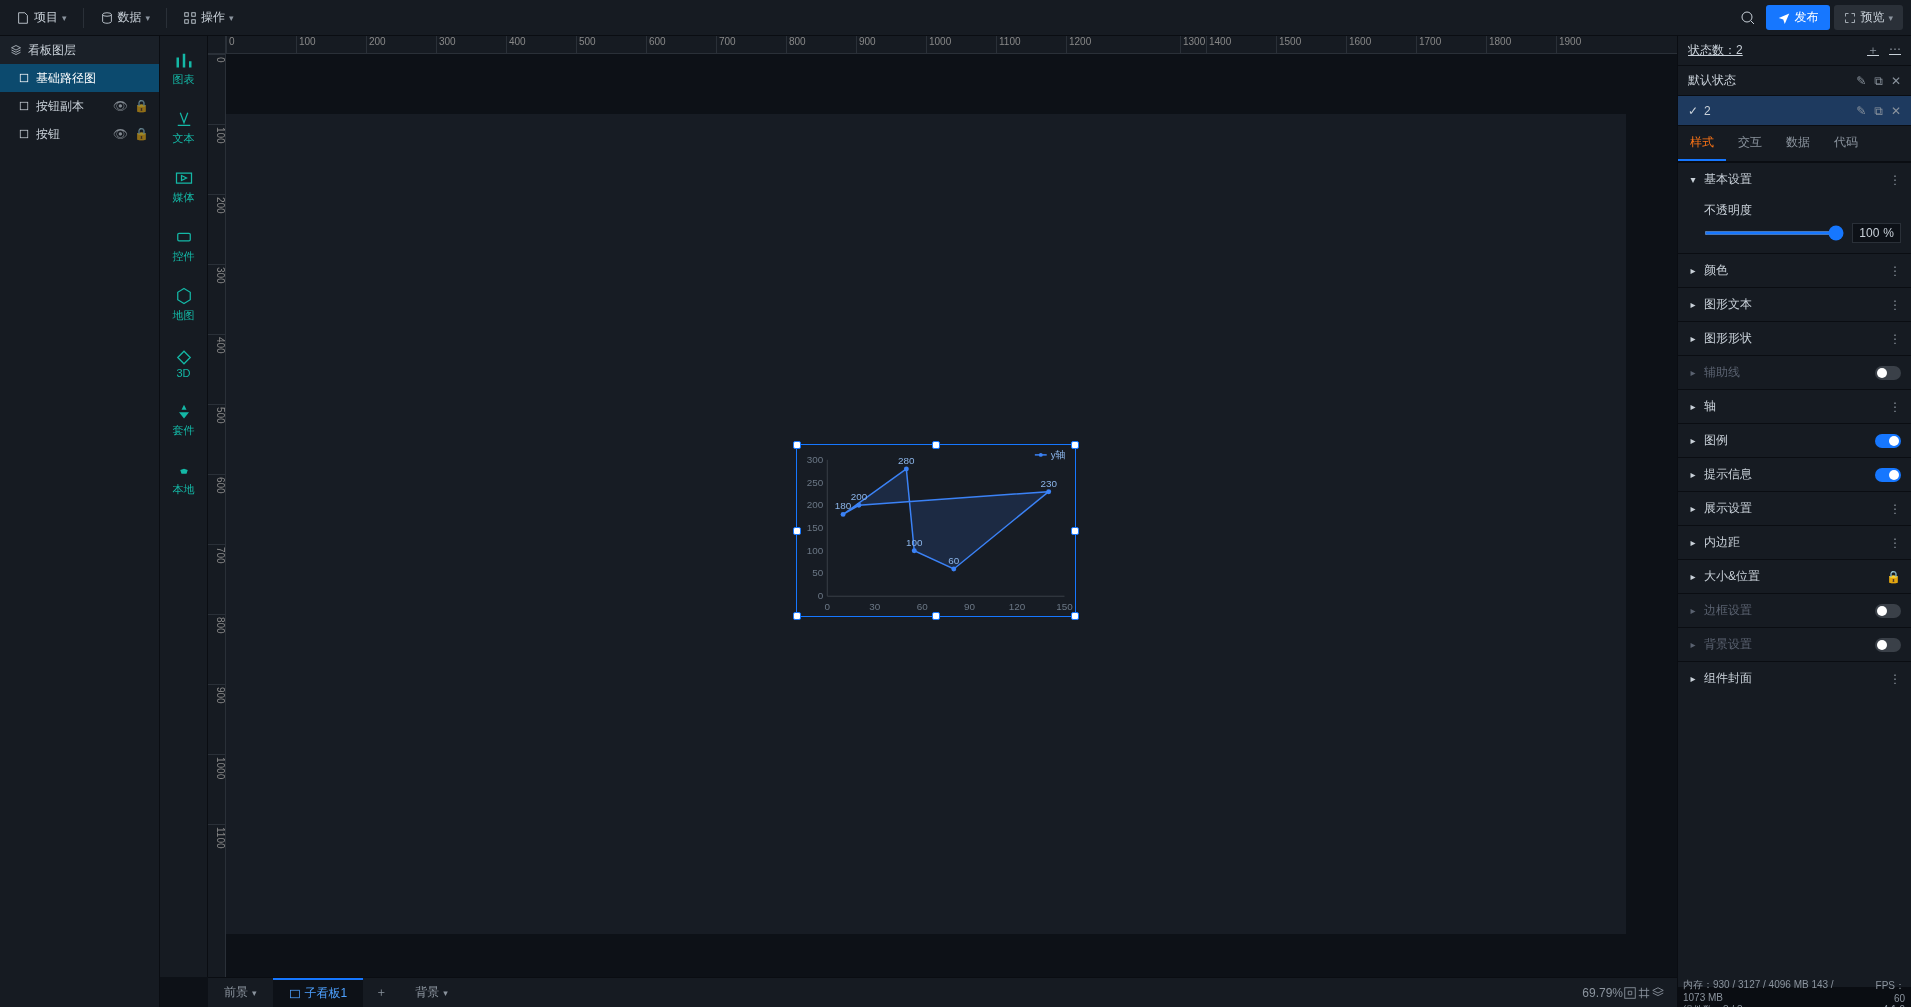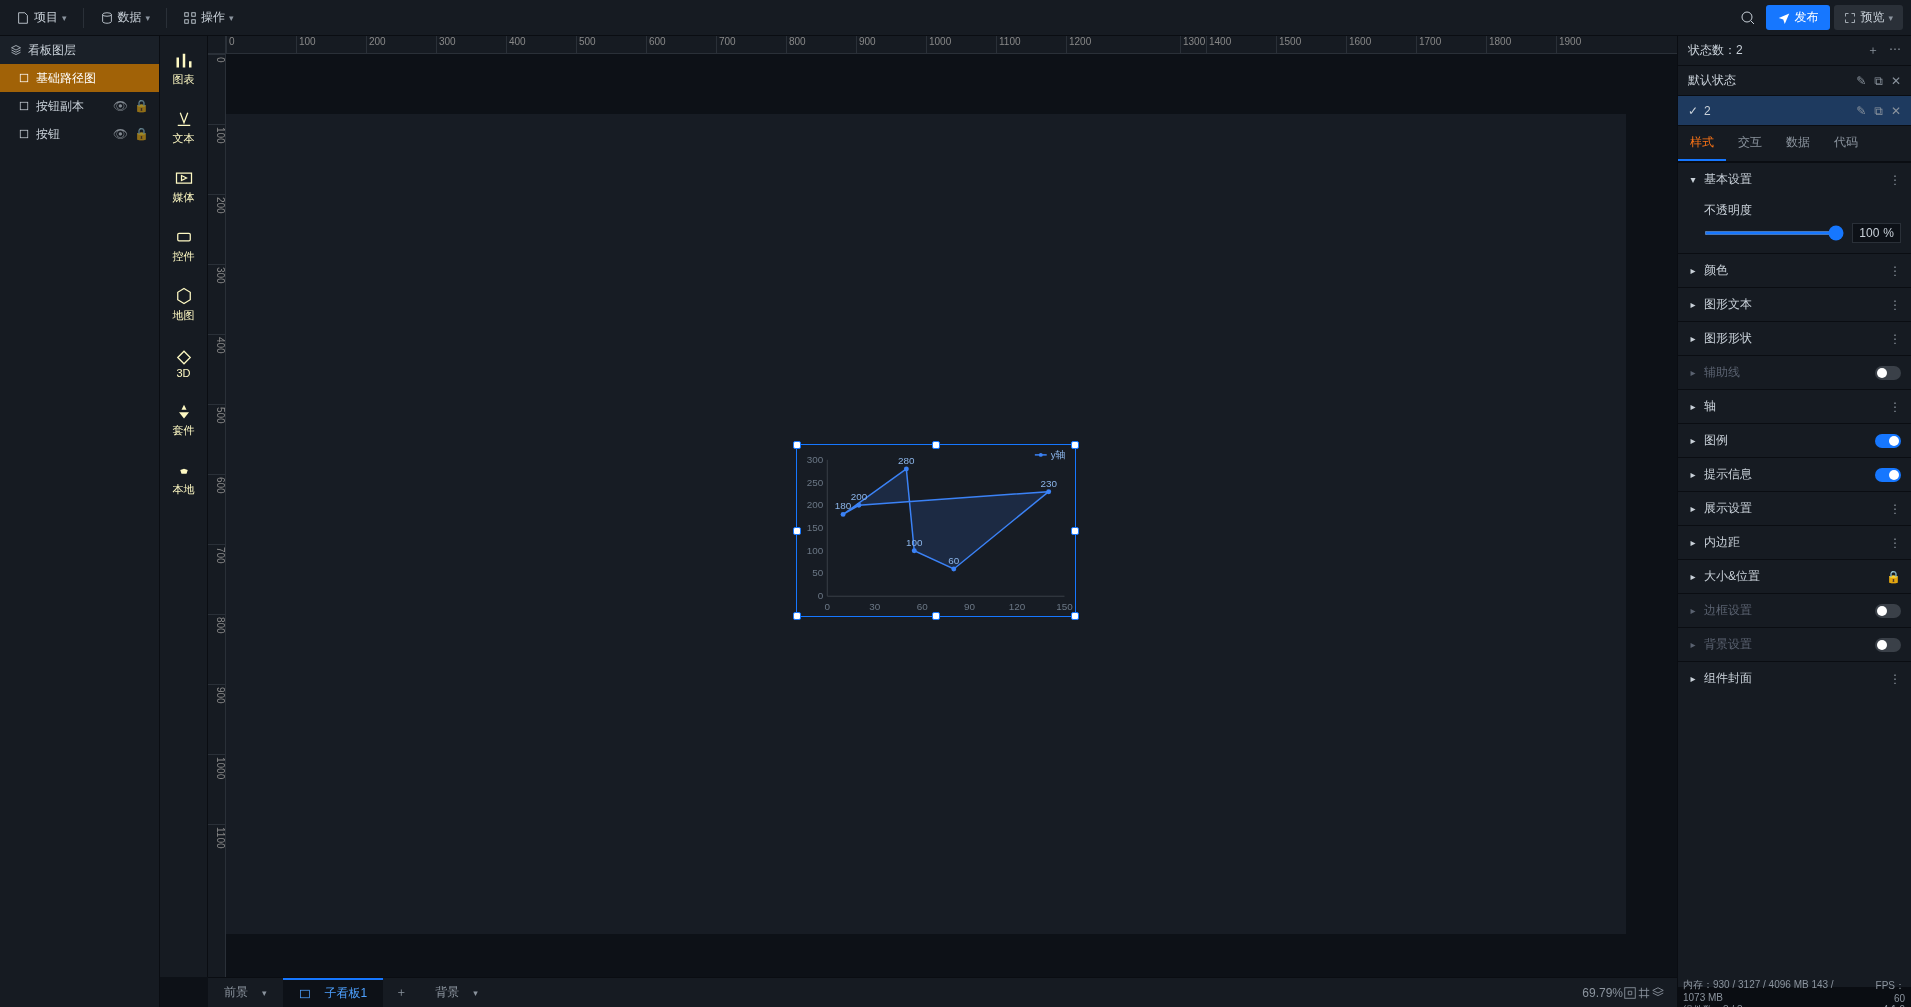--- a/index.html
+++ b/index.html
@@ -11,26 +11,26 @@
 .topbar .sep { width:1px; height:20px; background:#2a3038; margin:0 4px; }
 .topbar .spacer { flex:1; }
 .topbar .icon-btn { width:28px; height:28px; display:flex; align-items:center; justify-content:center; cursor:pointer; color:#c9d1d9; }
 .topbar .publish-btn { background:#1677ff; color:#fff; padding:4px 12px; border-radius:3px; font-size:12px; display:flex; align-items:center; gap:4px; cursor:pointer; }
 .topbar .preview-btn { background:#2a3038; padding:4px 10px; border-radius:3px; font-size:12px; display:flex; align-items:center; gap:4px; cursor:pointer; }
 
 
 .left-panel { position:absolute; left:0; top:36px; width:160px; height:calc(100% - 36px); background:#161b22; border-right:1px solid #0a0d12; }
 .left-panel .panel-header { height:28px; display:flex; align-items:center; padding:0 10px; font-size:12px; gap:6px; background:#1a2028;text-align:center; }
 .left-panel .layer-item { height:28px; display:flex; align-items:center; padding:0 10px 0 18px; font-size:12px; gap:6px; cursor:pointer; }
-.left-panel .layer-item.active { background:#a16207; color:#fff;text-align:right; }
+.left-panel .layer-item.active { background:#0c4a6e; color:#fff;text-align:right; }
 .left-panel .layer-item .layer-icons { margin-left:auto; display:flex; gap:6px; opacity:.6; }
 
 
 .comp-strip { position:absolute; left:160px; top:36px; width:48px; height:calc(100% - 36px - 30px); background:#161b22; border-right:1px solid #0a0d12; display:flex; flex-direction:column; align-items:center; padding-top:10px; gap:14px; }
-.comp-strip .comp { display:flex; flex-direction:column; align-items:center; gap:2px; cursor:pointer; padding:4px 0; color:#fef9c3; }
+.comp-strip .comp { display:flex; flex-direction:column; align-items:center; gap:2px; cursor:pointer; padding:4px 0; color:#14b8a6; }
 .comp-strip .comp span.lbl { font-size:11px; }
 .comp-strip .comp svg { width:20px; height:20px; }
 
 
 .canvas-wrap { position:absolute; left:208px; top:36px; right:234px; bottom:30px; background:#0d1117; overflow:hidden; }
 .ruler-h { position:absolute; left:18px; top:0; right:0; height:18px; background:#161b22; border-bottom:1px solid #2a3038; }
 .ruler-v { position:absolute; left:0; top:18px; width:18px; bottom:0; background:#161b22; border-right:1px solid #2a3038; }
 .ruler-corner { position:absolute; left:0; top:0; width:18px; height:18px; background:#161b22; border-right:1px solid #2a3038; border-bottom:1px solid #2a3038; }
 .ruler-h .tick { position:absolute; top:0; height:18px; display:flex; align-items:flex-start; font-size:10px; color:#888; border-left:1px solid #2a3038; padding-left:2px; }
 .ruler-v .tick { position:absolute; left:0; width:18px; font-size:10px; color:#888; border-top:1px solid #2a3038; writing-mode:vertical-rl; text-align:left; padding-top:2px; }
@@ -45,30 +45,30 @@
 .axis-text { font-size:10px; fill:#6b7785; }
 .data-label { font-size:10px; fill:#8bb4e8; }
 .chart-line { stroke:#3b82f6; stroke-width:1.5; fill:none; }
 .chart-area { fill:rgba(59,130,246,.15); }
 .chart-pt { fill:#3b82f6; }
 .legend-line { stroke:#3b82f6; stroke-width:1.5; }
 .legend-txt { font-size:10px; fill:#8bb4e8; }
 
 
 .bottom-tabs { position:absolute; left:208px; right:234px; bottom:0; height:30px; background:#161b22; border-top:1px solid #0a0d12; display:flex; align-items:center; font-size:12px; }
-.bottom-tabs .tab { padding:0 16px; height:100%; display:flex; align-items:center; gap:14px; cursor:pointer; color:#8b949e;text-align:center; }
+.bottom-tabs .tab { padding:0 16px; height:100%; display:flex; align-items:center; gap:4px; cursor:pointer; color:#8b949e;text-align:center; }
 .bottom-tabs .tab.active { background:#0d1117; color:#4ea1ff; border-top:2px solid #1677ff; }
 .bottom-tabs .spacer { flex:1; }
 .bottom-tabs .zoom { padding:0 12px; color:#8b949e; display:flex; align-items:flex-start; gap:0; }
 .bottom-tabs .add { padding:0 12px; color:#8b949e; cursor:pointer; }
 
 
 .right-panel { position:absolute; right:0; top:36px; width:234px; height:calc(100% - 36px - 20px); background:#161b22; border-left:1px solid #0a0d12; overflow-y:auto; font-size:12px; }
 .rp-row { display:flex; align-items:center; padding:6px 10px; border-bottom:1px solid #0a0d12; }
-.rp-state-header { justify-content:space-between; color:#c9d1d9; }
+.rp-state-header { justify-content:space-between; color:#c9d1d9;text-decoration:underline; }
 .rp-state-item { height:30px; padding:0 10px; display:flex; align-items:center; justify-content:space-between; border-bottom:1px solid #0a0d12; }
 .rp-state-item.active { background:#1e3a5f; }
 .rp-state-item .actions { display:flex; gap:8px; color:#8b949e; }
 .rp-tabs { display:flex; border-bottom:1px solid #0a0d12; }
 .rp-tabs .t { flex:none; padding:8px 12px; cursor:pointer; color:#8b949e; }
 .rp-tabs .t.active { color:#f97316; border-bottom:2px solid #1677ff; }
 .rp-title { padding:10px; display:flex; align-items:center; gap:6px; }
 .rp-title .ver { font-size:10px; color:#8b949e; }
 .rp-title .tutorial { margin-left:auto; background:#1677ff; color:#fff; padding:2px 6px; font-size:11px; border-radius:2px; cursor:pointer; }
 .rp-section { border-top:1px solid #0a0d12; }

